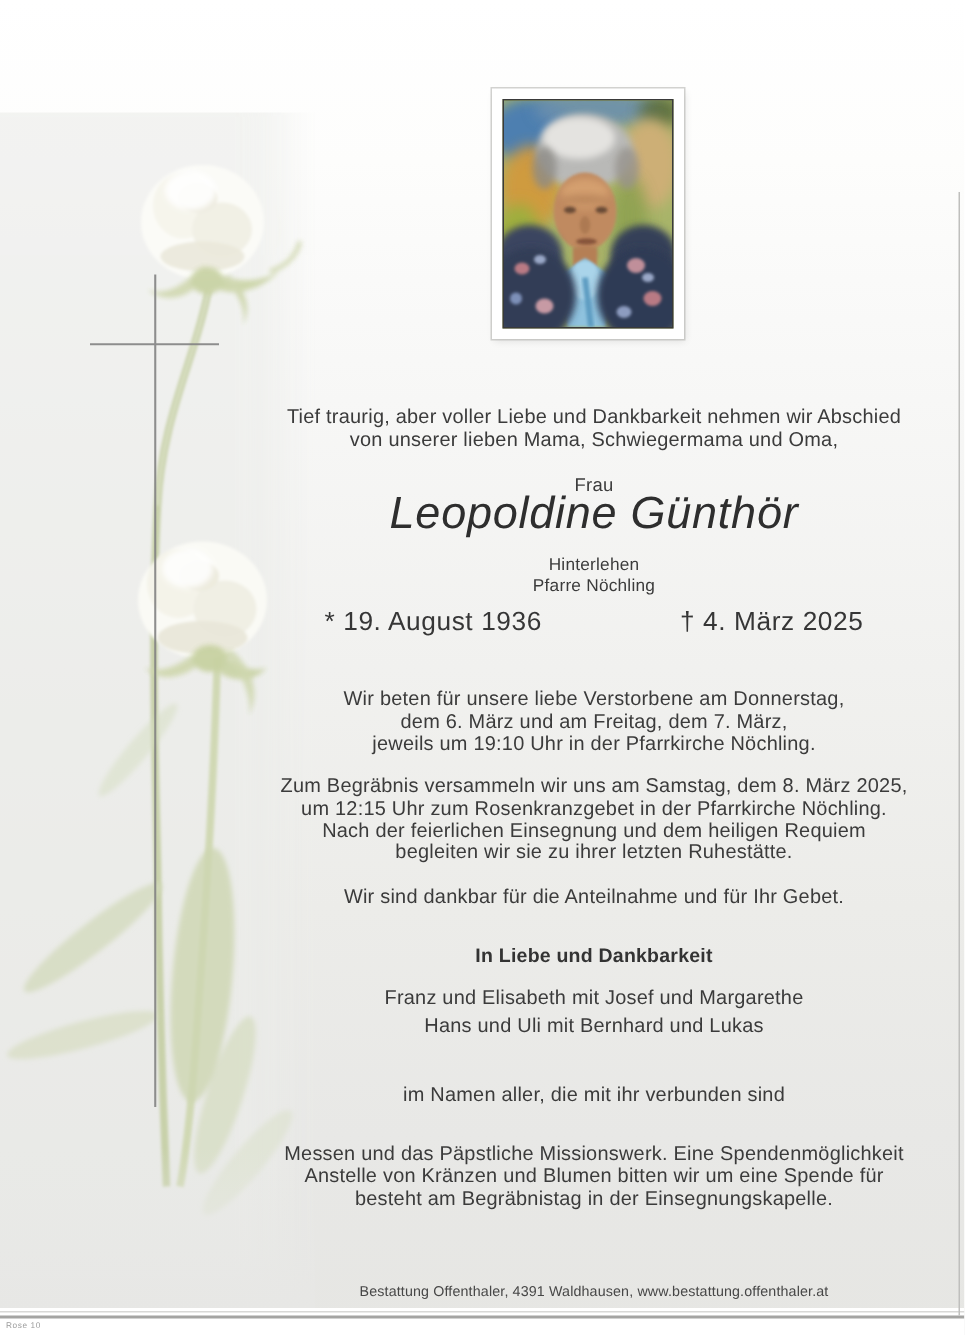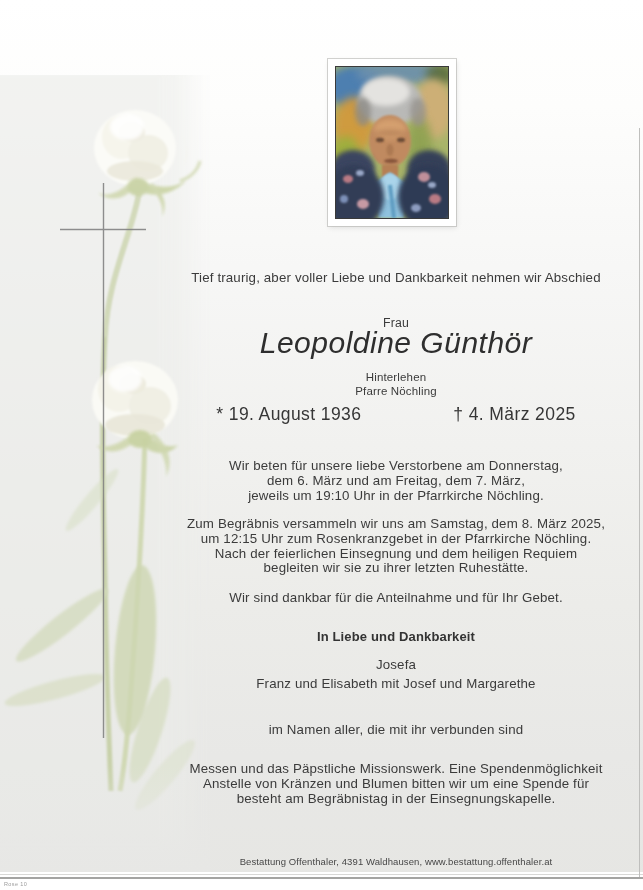--- a/index.html
+++ b/index.html
@@ -184,20 +184,21 @@
         <ellipse cx="88" cy="110" rx="6" ry="5" fill="#c08f9a" filter="url(#pb1)"></ellipse>
         <ellipse cx="99" cy="132" rx="6" ry="5" fill="#b97a84" filter="url(#pb1)"></ellipse>
         <ellipse cx="80" cy="141" rx="5" ry="4" fill="#8d9cc0" filter="url(#pb1)"></ellipse>
         <ellipse cx="96" cy="118" rx="4" ry="3" fill="#9aa8c8" filter="url(#pb1)"></ellipse>
       </svg>
     </div>
   </div>
 
   <div class="tb intro">
     <div>Tief traurig, aber voller Liebe und Dankbarkeit nehmen wir Abschied</div>
+    <div>von unserer lieben Mama, Schwiegermama und Oma,</div>
   </div>
 
   <div class="tb salutation">Frau</div>
 
   <h1 class="tb name">Leopoldine Günthör</h1>
 
   <div class="tb residence">Hinterlehen</div>
   <div class="tb parish">Pfarre Nöchling</div>
 
   <div class="tb dates">
@@ -216,22 +217,22 @@
     <div>um 12:15 Uhr zum Rosenkranzgebet in der Pfarrkirche Nöchling.</div>
     <div>Nach der feierlichen Einsegnung und dem heiligen Requiem</div>
     <div>begleiten wir sie zu ihrer letzten Ruhestätte.</div>
   </div>
 
   <div class="tb thanks">Wir sind dankbar für die Anteilnahme und für Ihr Gebet.</div>
 
   <div class="tb closing">In Liebe und Dankbarkeit</div>
 
   <div class="tb mourners">
-    <div>Josefa</div>
     <div>Franz und Elisabeth mit Josef und Margarethe</div>
+    <div>Hans und Uli mit Bernhard und Lukas</div>
   </div>
 
   <div class="tb in-name">im Namen aller, die mit ihr verbunden sind</div>
 
   <div class="tb donation">
     <div>Messen und das Päpstliche Missionswerk. Eine Spendenmöglichkeit</div>
     <div>Anstelle von Kränzen und Blumen bitten wir um eine Spende für</div>
     <div>besteht am Begräbnistag in der Einsegnungskapelle.</div>
   </div>
 

